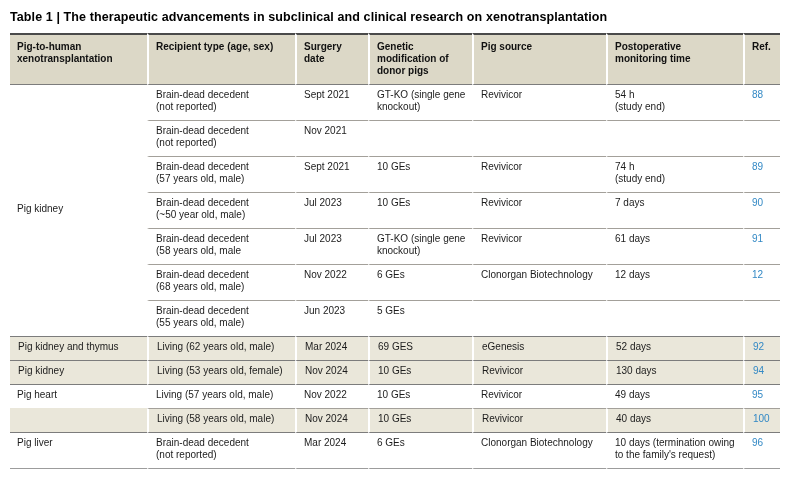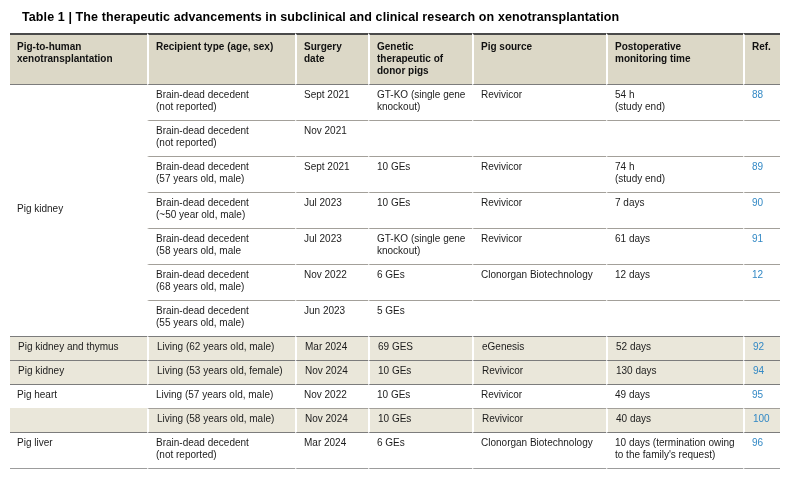--- a/index.html
+++ b/index.html
@@ -11,21 +11,21 @@
     width: 790px;
   }
   .page {
     width: 770px;
     padding: 6px 10px 8px 10px;
   }
   .table-title {
     font-size: 12.5px;
     font-weight: bold;
     color: #000000;
-    margin: 4px 0 9px 12px;
+    margin: 4px 0 9px 0;
     letter-spacing: 0.1px;
   }
   table {
     border-collapse: separate;
     border-spacing: 0;
     table-layout: fixed;
     width: 770px;
     font-size: 10px;
     line-height: 12px;
   }
@@ -84,21 +84,21 @@
         <col class="c-modification">
         <col class="c-source">
         <col class="c-monitoring">
         <col class="c-ref">
       </colgroup>
     <thead>
       <tr id="head-row">
           <th class="c-organ">Pig-to-human xenotransplantation</th>
           <th class="c-recipient">Recipient type (age, sex)</th>
           <th class="c-date">Surgery date</th>
-          <th class="c-modification">Genetic therapeutic of donor pigs</th>
+          <th class="c-modification">Genetic modification of donor pigs</th>
           <th class="c-source">Pig source</th>
           <th class="c-monitoring">Postoperative monitoring time</th>
           <th class="c-ref">Ref.</th>
         </tr>
     </thead>
     <tbody id="body-rows">
         <tr class="sep-none">
           <td class="c-organ"></td>
           <td class="c-recipient">Brain-dead decedent
 (not reported)</td>

